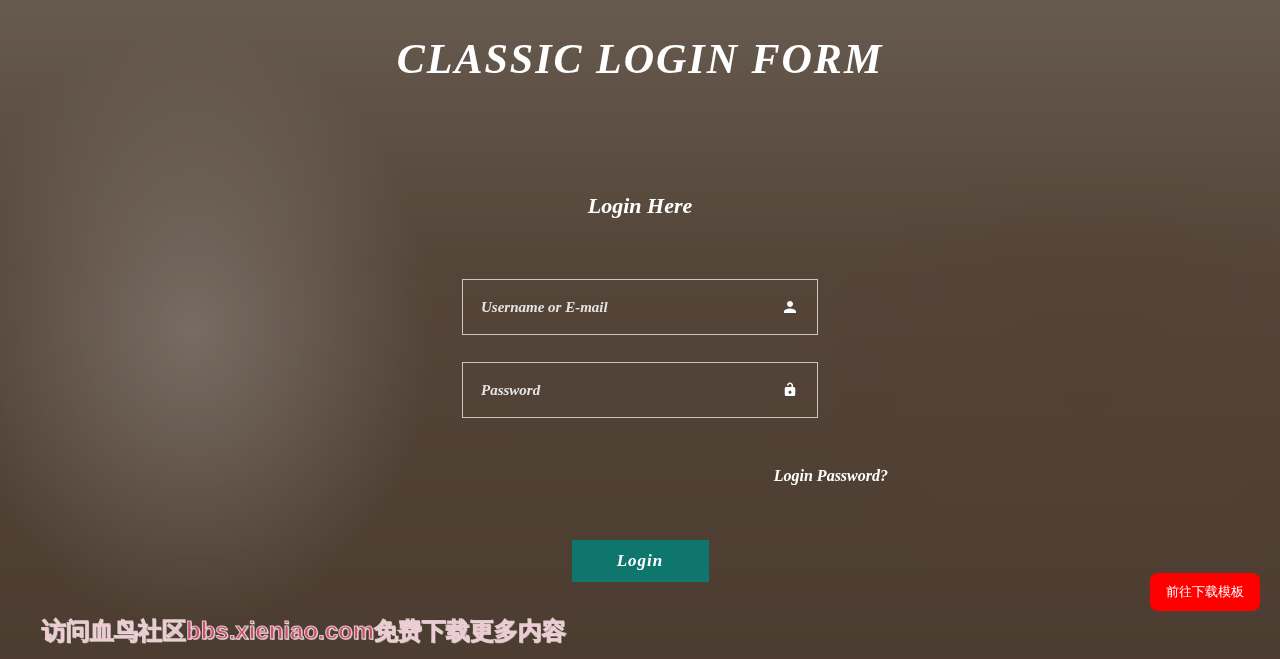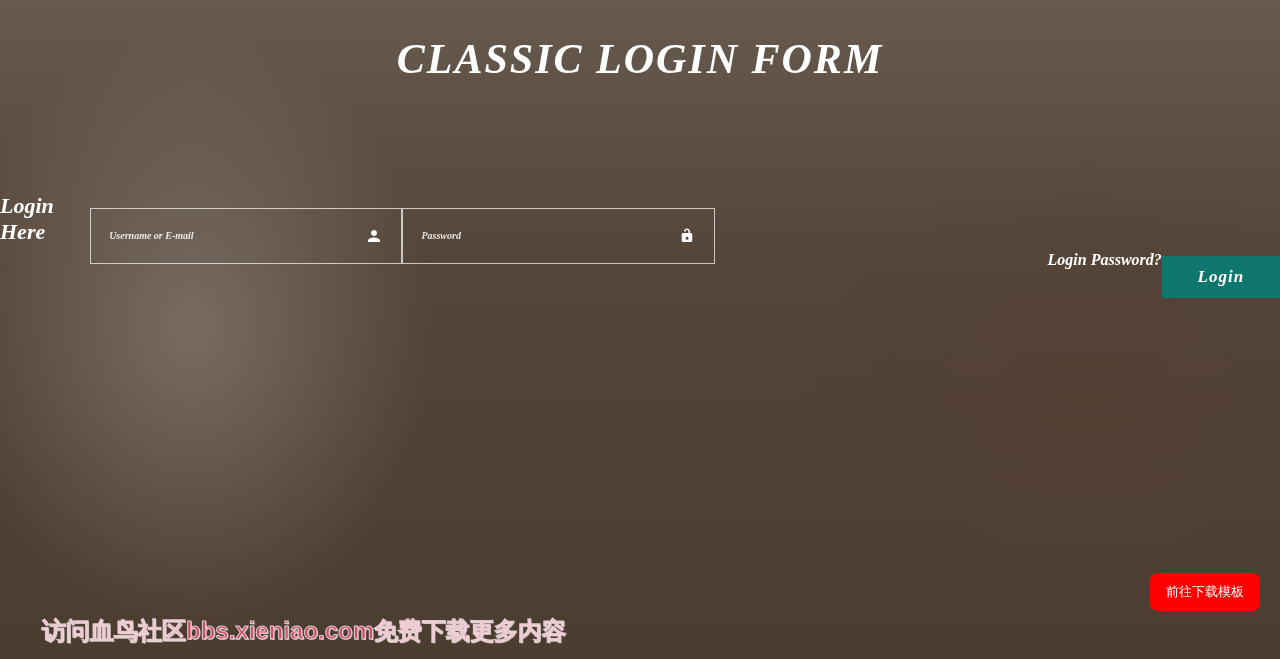--- a/index.html
+++ b/index.html
@@ -50,21 +50,21 @@
   font-weight: bold;
   letter-spacing: 2px;
   text-align: left;
   font-family: 'Brush Script MT', Georgia, serif;
   font-style: italic;
 }
 
 .login-card {
   margin-top: 110px;
   display: flex;
-  flex-direction: row;
+  flex-direction: column;
   align-items: center;
   width: 100%;
 }
 
 .login-heading {
   color: #fff;
   font-size: 22px;
   font-weight: bold;
   font-style: italic;
   margin-bottom: 60px;
@@ -80,21 +80,21 @@
   margin-bottom: 27px;
   position: relative;
 }
 
 .input-field {
   flex: 1;
   background: transparent;
   border: none;
   outline: none;
   color: #0c4a6e;
-  font-size: 10px;
+  font-size: 15px;
   font-family: Georgia, serif;
   font-style: italic;
   font-weight: bold;
 }
 
 .input-field::placeholder {
   color: rgba(255,255,255,0.85);
   font-weight: bold;
 }
 

